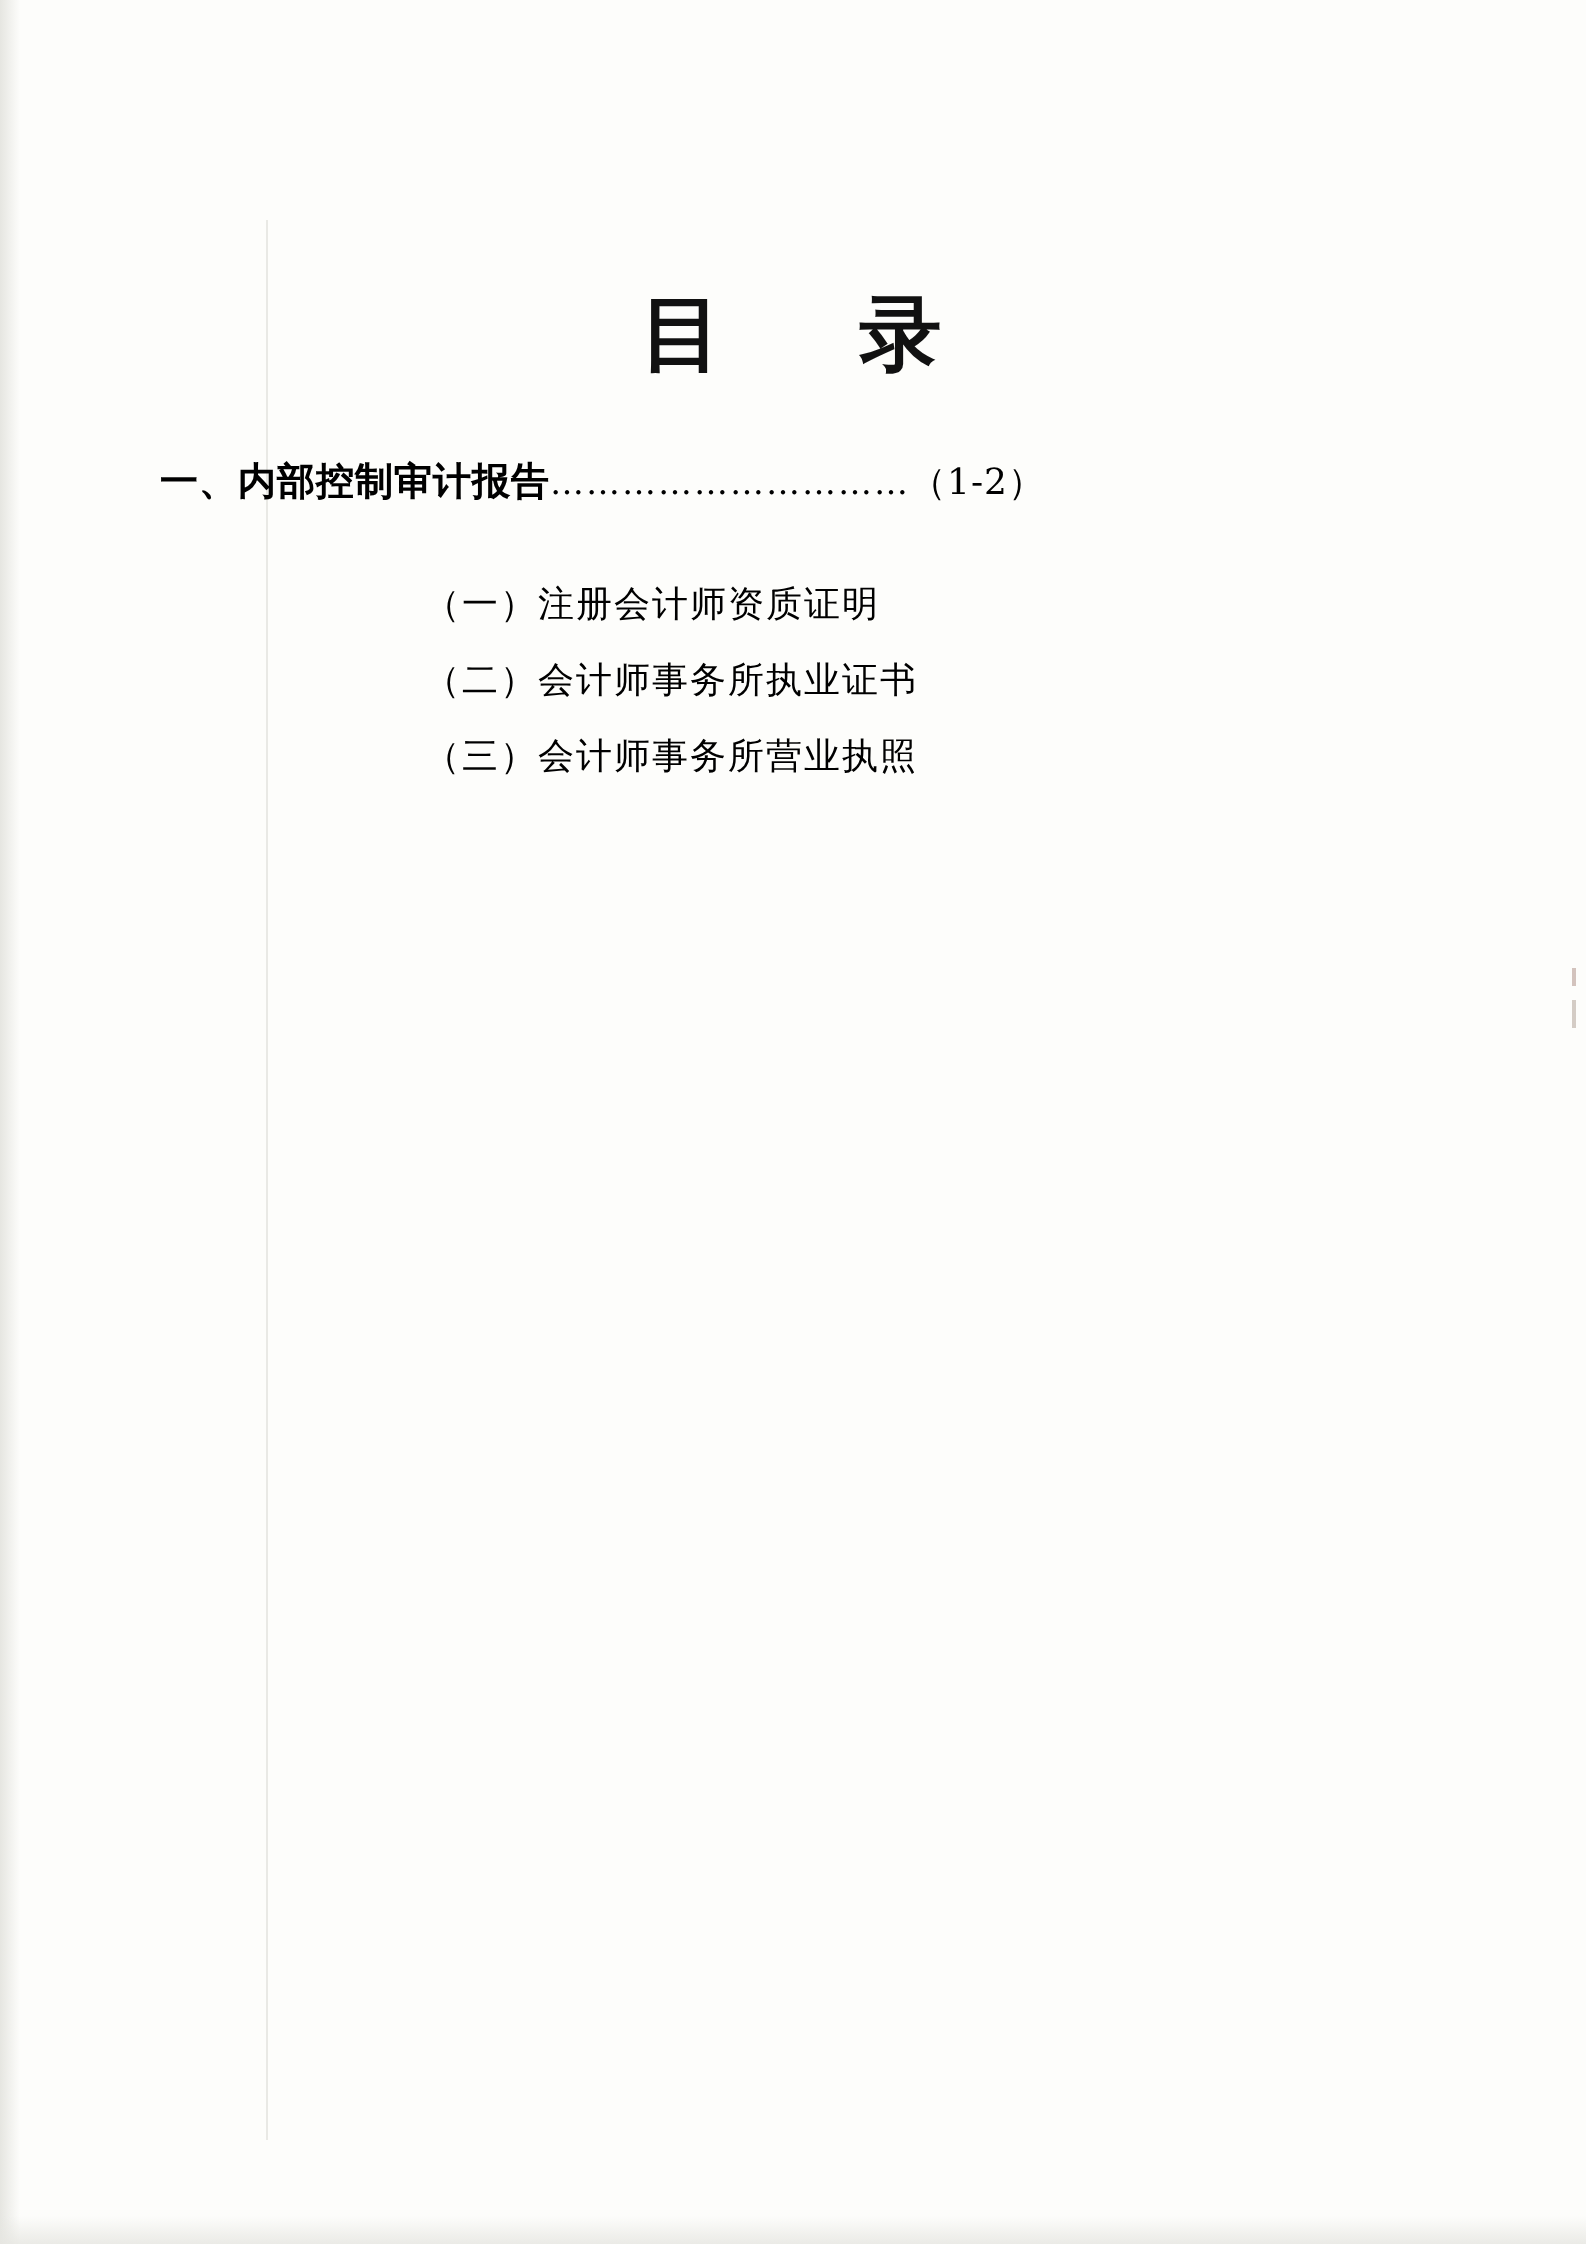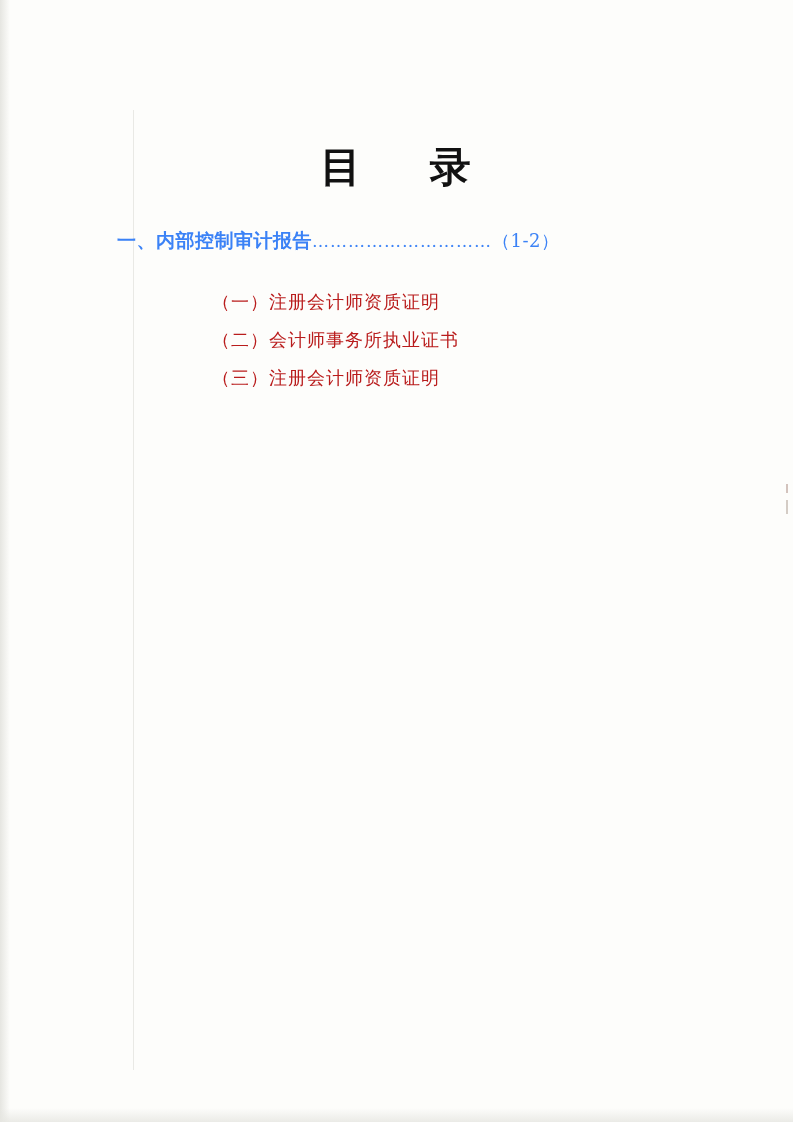--- a/index.html
+++ b/index.html
@@ -68,39 +68,39 @@
 
   .toc {
     position: absolute;
     left: 0; top: 228px;
     width: 793px;
   }
   .toc-level1 {
     font-family: "DejaVu Serif", serif;
     font-weight: bold;
     font-size: 19px;
-    color: #3b82f6;
-    margin-left: 117px;
+    color: #000000;
+    margin-left: 80px;
     margin-bottom: 22px;
     letter-spacing: 0.5px;
     white-space: nowrap;
   }
   .toc-level1 .leader {
     font-weight: normal;
     font-size: 17px;
     letter-spacing: 1px;
   }
   .toc-level1 .pages {
     font-weight: normal;
     font-size: 18px;
   }
   .toc-level2 {
     font-family: "DejaVu Serif", serif;
     font-size: 18px;
-    color: #b91c1c;
+    color: #000000;
     margin-left: 212px;
     margin-bottom: 14px;
     letter-spacing: 1px;
     white-space: nowrap;
   }
 </style>
 </head>
 <body>
 
 <div class="page">
@@ -121,17 +121,17 @@
 
     <div class="toc-level1">
       <span>一、内部控制审计报告</span><span class="leader">…………………………</span><span class="pages">（1-2）</span>
     </div>
 
 
     <div style="height:14px"></div>
 
     <div class="toc-level2">（一）注册会计师资质证明</div>
     <div class="toc-level2">（二）会计师事务所执业证书</div>
-    <div class="toc-level2">（三）注册会计师资质证明</div>
+    <div class="toc-level2">（三）会计师事务所营业执照</div>
 
   </div>
 
 </div>
 
 </body></html>

